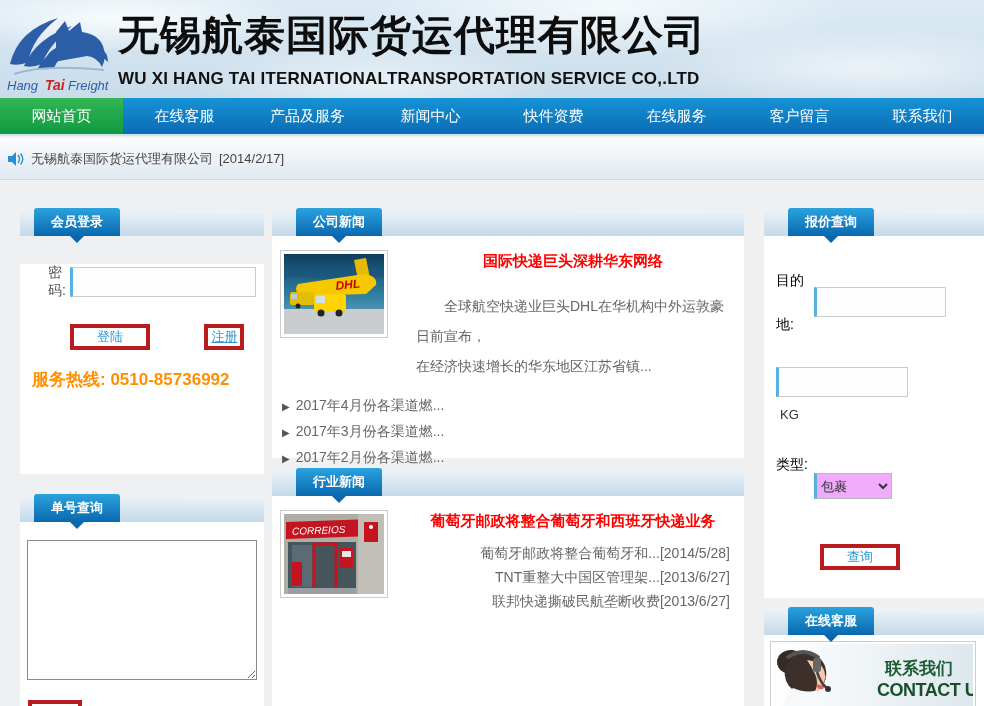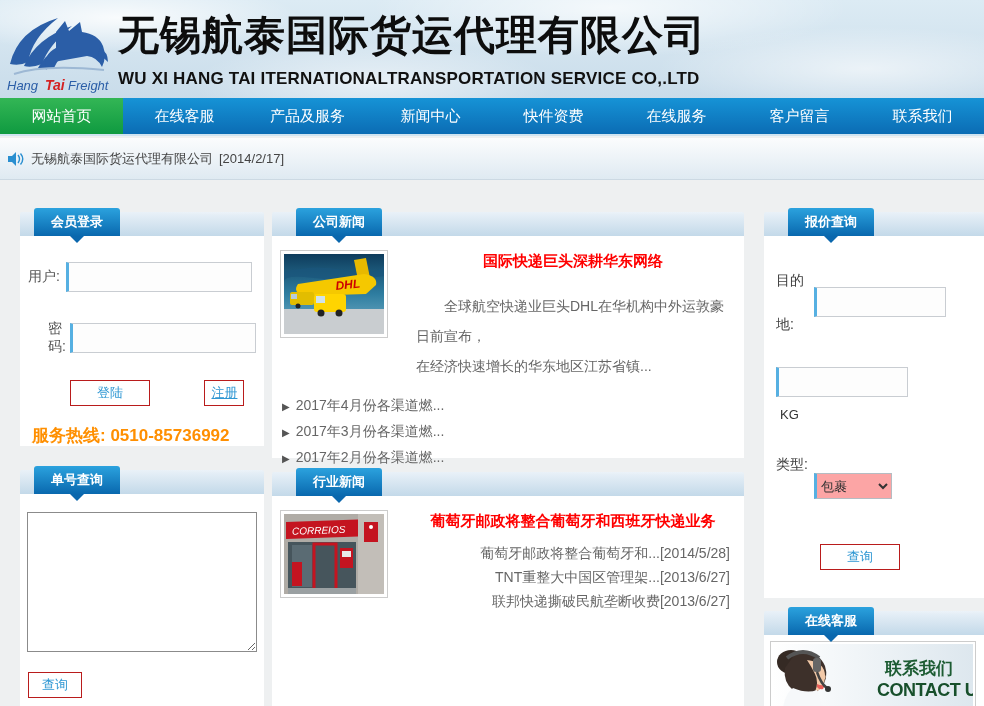--- a/index.html
+++ b/index.html
@@ -53,21 +53,21 @@
     border:7px solid transparent; border-top:7px solid #0a67ad; border-bottom:none; }
   .tab-l{ left:14px; } .tab-m{ left:24px; }
   .panel-body{ background:#fff; }
 
   
   .login-body{ height:210px; padding:0 8px; }
   .f-row{ display:flex; align-items:center; }
   .f-label{ width:38px; font-size:14px; color:#555; }
   .f-input{ width:186px; height:30px; border:1px solid #c9cdd2; border-left:3px solid #56b0e2;
             background:#fdfdfd; outline:none; font-size:14px; padding:0 6px; }
-  .btn{ background:#fff; border:1px solid #b91c1c; color:#2f97d3; font-size:13px; cursor:pointer; }
+  .btn{ background:#fff; border:4px solid #b91c1c; color:#2f97d3; font-size:13px; cursor:pointer; }
   .btn-login{ width:80px; height:26px; margin-left:42px; }
   .btn-reg{ width:40px; height:26px; margin-left:50px; text-decoration:underline; }
   .hotline{ margin-top:18px; font-size:17px; font-weight:bold; color:#ff8f00; padding-left:4px; white-space:nowrap; }
 
   .track-body{ height:212px; padding:0 7px; }
   .track-area{ width:230px; height:140px; margin-top:18px; border:1px solid #8b8b8b; resize:both; outline:none; font-size:13px; padding:4px; }
   .btn-track{ width:54px; height:26px; margin-top:16px; margin-left:1px; }
 
   
   .news-body{ height:222px; padding:14px 8px 0 8px; }
@@ -81,27 +81,27 @@
   .news-list{ margin-top:12px; padding-left:2px; }
   .news-item{ font-size:14px; color:#666; line-height:24px; cursor:pointer; }
   .news-item .arr{ color:#555; font-size:10px; margin-right:6px; }
   .ind-body{ height:222px; padding:14px 8px 0 8px; }
   .ind-lines{ margin-top:10px;text-align:right; }
   .ind-line{ font-size:14px; color:#666; line-height:24px; cursor:pointer; }
 
   
   .quote-body{ height:362px; padding:6px 12px 0 12px; }
   .q-row{ display:flex; margin-bottom:4px; }
-  .q-label{ width:38px; font-size:14px; color:#404040; line-height:44px; }
+  .q-label{ width:38px; font-size:14px; color:#000000; line-height:44px; }
   .q-field{ display:flex; flex-direction:column; justify-content:center; min-height:88px; }
   .q-input{ width:132px; height:30px; border:1px solid #c9cdd2; border-left:3px solid #56b0e2;
             background:#fdfdfd; outline:none; font-size:14px; padding:0 6px; }
   .kg{ font-size:13px; color:#333; margin-top:10px; margin-left:4px; }
   .q-select{ width:78px; height:26px; border:1px solid #b5bcc2; border-left:3px solid #56b0e2;
-             background:#fca5a5; font-size:13px; color:#333; outline:none; }
+             background:#f0abfc; font-size:13px; color:#333; outline:none; }
   .btn-quote{ width:80px; height:26px; margin-left:44px; margin-top:10px; }
 
   .cs-body{ padding:6px 6px; }
   .cs-img{ border:1px solid #ccc; background:#fff; padding:2px; width:206px; }
   .cs-img svg{ display:block; }
 
   .gap-14{ height:14px; } .gap-24{ height:24px; } .gap-13{ height:13px; }
 </style>
 </head>
 <body>
@@ -146,24 +146,20 @@
   <span class="date">[2014/2/17]</span>
 </div>
 
 <div class="col col-left">
 
   <div class="panel">
     <div class="panel-bar">
       <span class="panel-tab tab-l">会员登录</span>
     </div>
     <div class="panel-body login-body">
-      <div class="f-row" style="padding-top:26px;">
-        <span class="f-label">用户:</span>
-        <input class="f-input" type="text" style="">
-      </div>
       <div class="f-row" style="margin-top:28px;margin-left:20px;">
         <span class="f-label">密码:</span>
         <input class="f-input" type="password" style="">
       </div>
       <div style="margin-top:24px;">
         <button class="btn btn-login">登陆</button>
         <button class="btn btn-reg">注册</button>
       </div>
       <div class="hotline">服务热线: 0510-85736992</div>
     </div>

